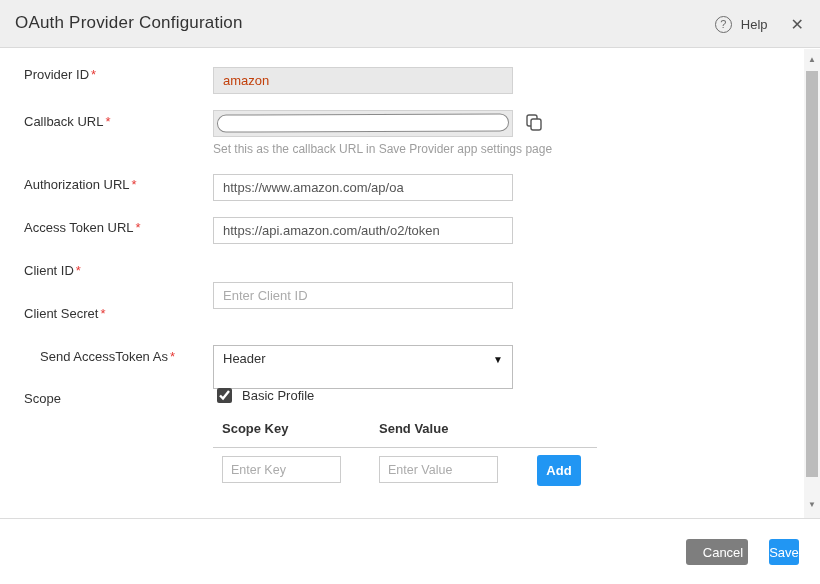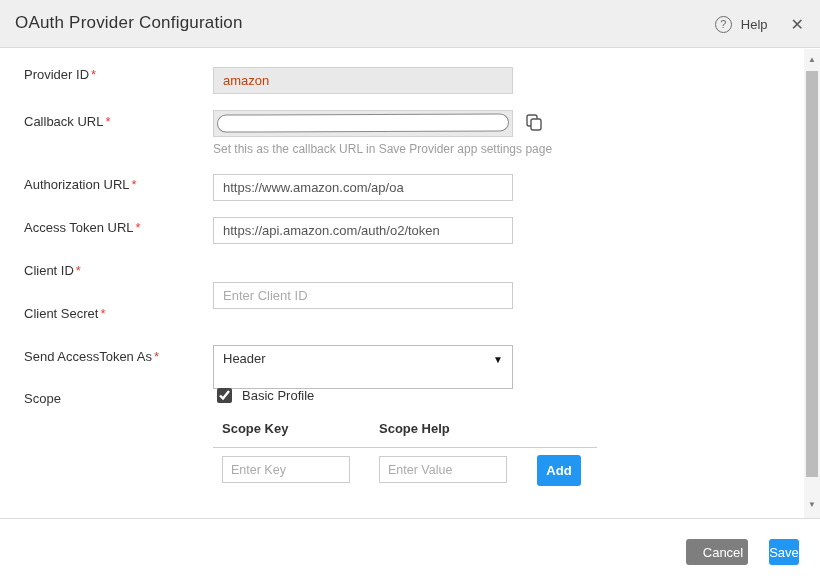--- a/index.html
+++ b/index.html
@@ -37,21 +37,21 @@
   .selectbox { position:absolute; left:213px; width:300px; height:44px; border:1px solid #bdbdbd; background:#fff;
                font-size:13px; color:#333; line-height:26px; padding:0 9px; cursor:pointer; }
   .selectbox .arrow { position:absolute; right:9px; top:0; font-size:10px; color:#111; line-height:27px; }
 
   .chkrow { position:absolute; left:217px; display:flex; align-items:center; gap:10px; }
   .chkrow input { width:15px; height:15px; accent-color:#444; cursor:pointer; }
   .chkrow span { font-size:13px; color:#333; }
 
   .scope-hdr { position:absolute; font-size:13px; font-weight:bold; color:#333; }
   .scope-line { position:absolute; left:213px; width:384px; height:1px; background:#ccc; }
-  .scope-inp { position:absolute; width:128px; height:27px; border:1px solid #ccc; font-family:"Liberation Sans",sans-serif;
+  .scope-inp { position:absolute; width:119px; height:27px; border:1px solid #ccc; font-family:"Liberation Sans",sans-serif;
                font-size:12.5px; color:#555; padding:0 8px; outline:none; }
   .scope-inp::placeholder { color:#ababab; }
   .add-btn { position:absolute; left:537px; width:44px; height:31px; background:#2196f3; color:#fff; border:none;
              border-radius:3px; font-family:"Liberation Sans",sans-serif; font-size:13px; font-weight:bold; cursor:pointer; }
 
   
   .sbar { position:absolute; top:49px; right:0; width:16px; bottom:66px; background:#f4f4f4; }
   .sbar .arr { position:absolute; left:0; width:16px; height:14px; color:#7a7a7a; font-size:8px; text-align:center;
                line-height:14px; cursor:pointer; }
   .sbar .arr.up { top:4px; }
@@ -114,36 +114,36 @@
 
     <label class="flabel" style="top:214px;">
       <span>Client ID</span><span class="req">*</span>
     </label>
     <input class="inp" style="top: 211px; margin-top: 22px;" placeholder="Enter Client ID">
 
     <label class="flabel" style="top:257px;">
       <span>Client Secret</span><span class="req">*</span>
     </label>
 
-    <label class="flabel" style="top:300px;">
+    <label class="flabel" style="top:300px;margin-left:16px;">
       <span>Send AccessToken As</span><span class="req">*</span>
     </label>
     <div class="selectbox" style="top:296px;">
       <span>Header</span>
       <span class="arrow">▼</span>
     </div>
 
     <label class="flabel" style="top:342px;">Scope</label>
     <div class="chkrow" style="top:339px;">
       <input type="checkbox" checked="" style="">
       <span>Basic Profile</span>
     </div>
 
     <div class="scope-hdr" style="left:222px; top:372px;">Scope Key</div>
-    <div class="scope-hdr" style="left:379px; top:372px;">Scope Help</div>
+    <div class="scope-hdr" style="left:379px; top:372px;">Send Value</div>
     <div class="scope-line" style="top:398px;"></div>
 
     <input class="scope-inp" style="left: 222px; top: 407px;" placeholder="Enter Key">
     <input class="scope-inp" style="left: 379px; top: 407px;" placeholder="Enter Value">
     <button class="add-btn" style="top:406px;">Add</button>
   </div>
 
   <div class="sbar">
     <div class="arr up">▲</div>
     <div class="thumb"></div>

